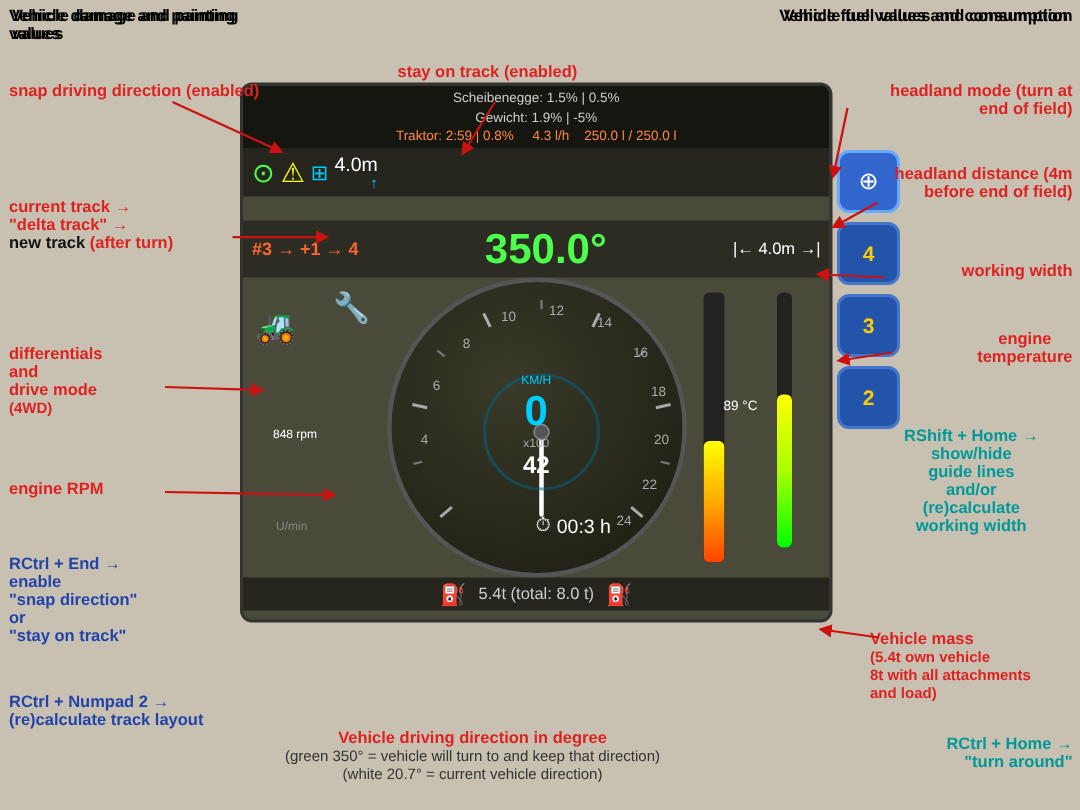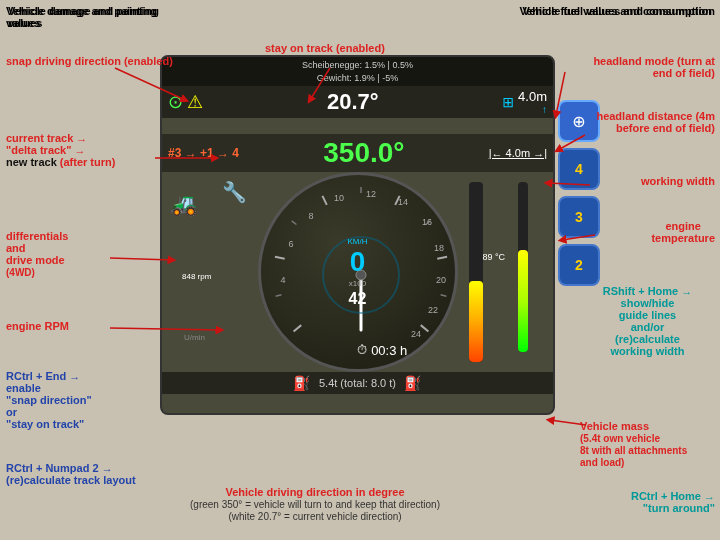--- a/index.html
+++ b/index.html
@@ -87,21 +87,20 @@
       flex: 1;
       text-align: center;
       font-size: 28px;
       font-weight: bold;
       color: #4cff4c;
     }
     .track-width {
       font-size: 11px;
       color: white;
       text-align: right;
-      text-decoration: underline;
     }
 
     
     .speedo-area {
       position: relative;
       height: 200px;
       display: flex;
       align-items: center;
       justify-content: center;
     }
@@ -241,26 +240,32 @@
 <body>
 
 <div class="heading-label" style="left:8px; top:5px; width:180px; text-align:left;">Vehicle damage and painting values</div>
 <div class="heading-label" style="right:8px; top:5px; width:220px; text-align:right;">Vehicle fuel values and consumption</div>
 
 <div class="dashboard">
 
   <div class="top-info-bar">
     <div>Scheibenegge: 1.5% | 0.5%</div>
     <div>Gewicht: 1.9% | -5%</div>
+    <div class="tractor-line">
+      <span>Traktor: 2:59 | 0.8%</span>
+      &nbsp;&nbsp;&nbsp;
+      <span>4.3 l/h</span>
+      &nbsp;&nbsp;
+      <span>250.0 l / 250.0 l</span>
+    </div>
   </div>
 
   <div class="status-row">
     <span class="status-icon">⊙</span>
     <span class="status-icon yellow">⚠</span>
-    <div class="big-angle">20.7°</div>
     <span class="status-icon" style="color:#00ccff;font-size:14px;">⊞</span>
     <div class="working-width-display">
       <div>4.0m</div>
       <div class="working-width-up">↑</div>
     </div>
   </div>
 
   <div class="track-row">
     <div class="track-label">#3 → +1 → 4</div>
     <div class="big-direction">350.0°</div>

